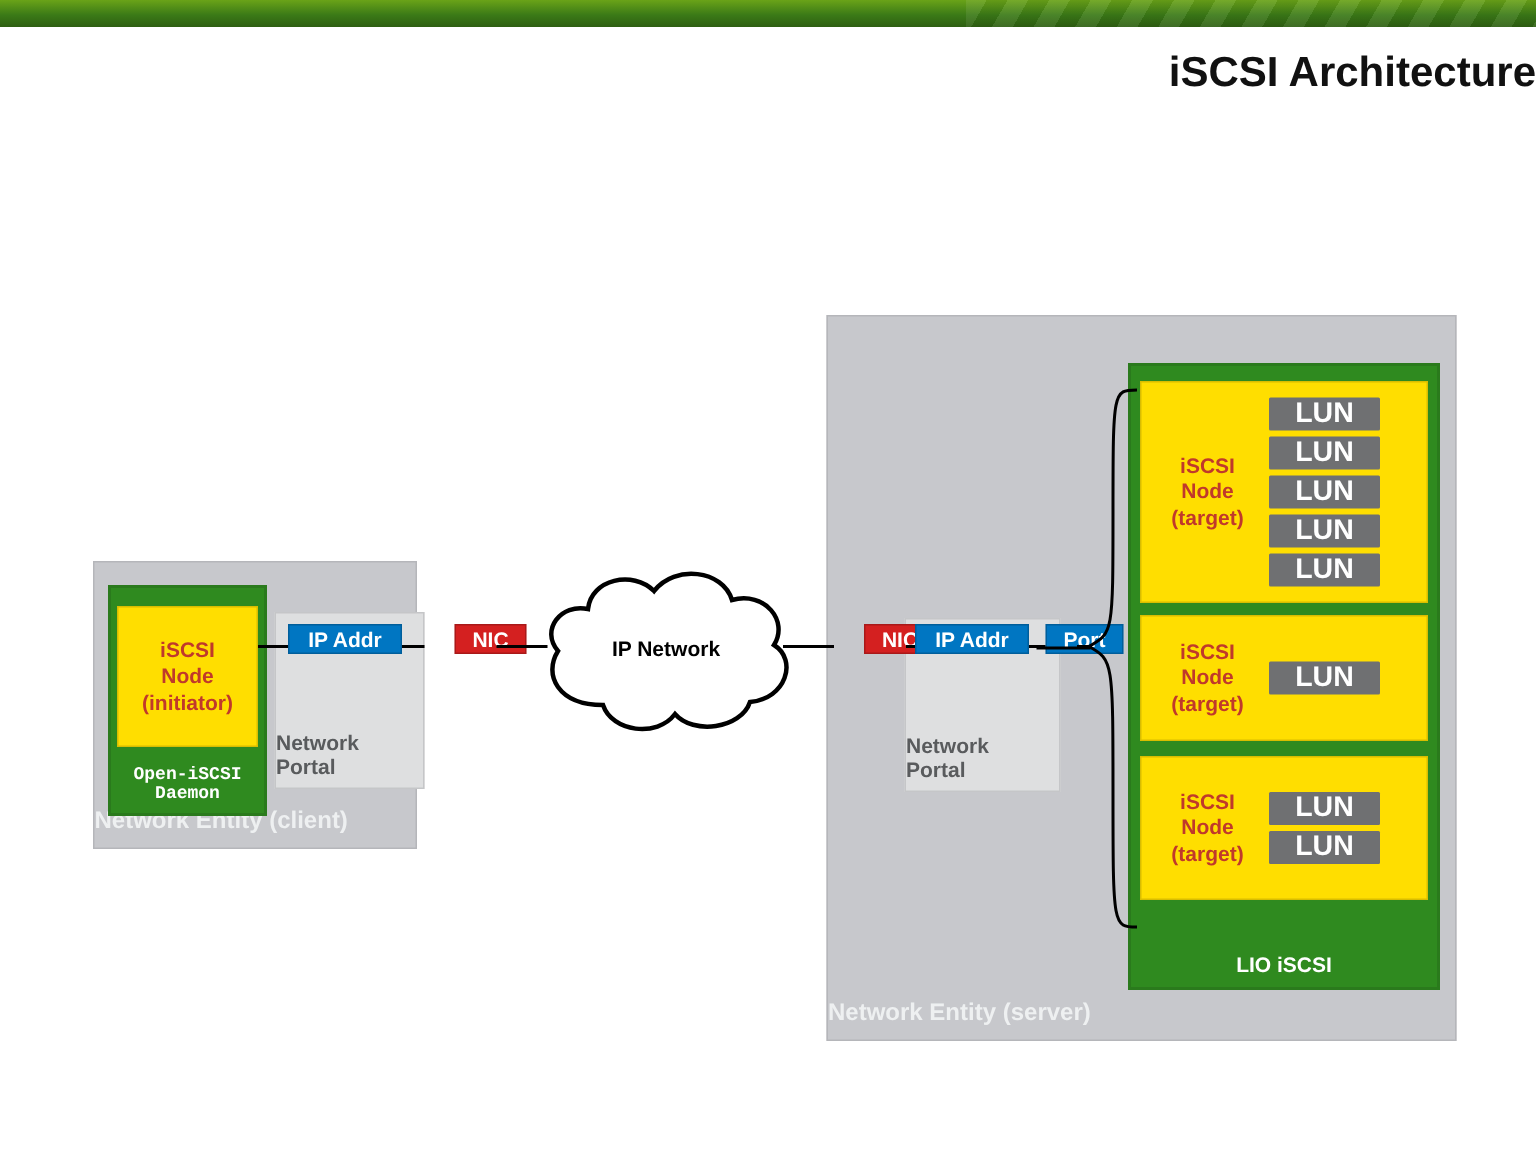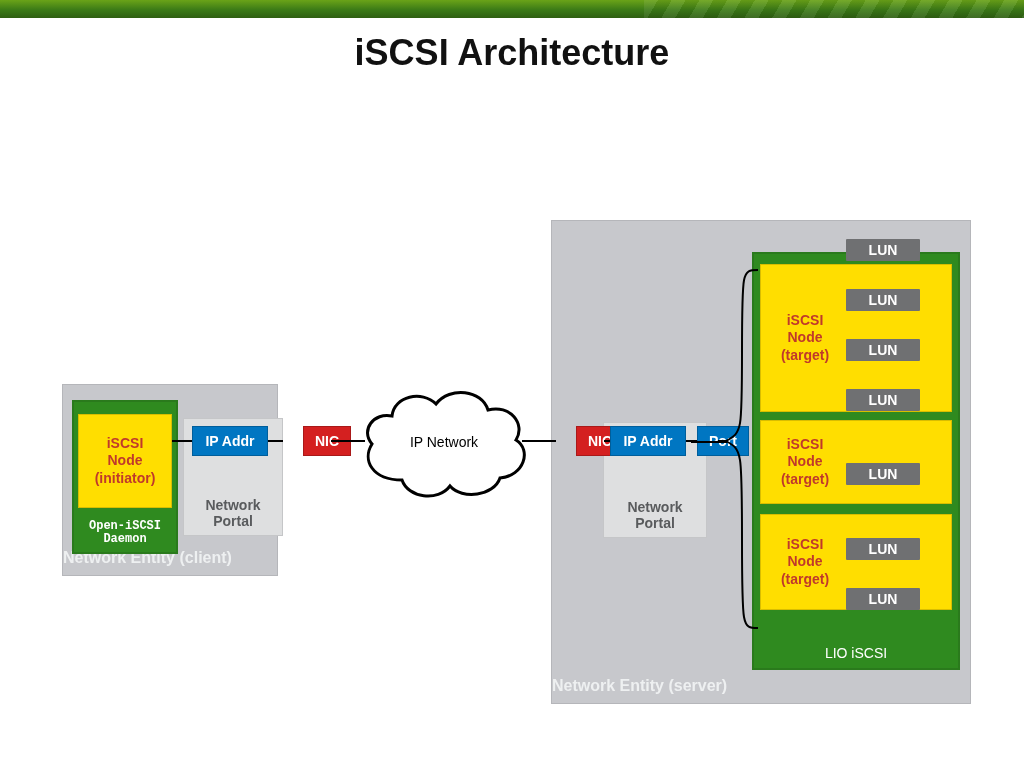--- a/index.html
+++ b/index.html
@@ -18,22 +18,22 @@
     position: relative;
   }
   .banner::after {
     content: "";
     position: absolute;
     right: 0; top: 0; bottom: 0;
     width: 380px;
     background: repeating-linear-gradient(120deg, rgba(255,255,255,0.08) 0 12px, rgba(0,0,0,0.05) 12px 24px);
   }
   .title {
-    text-align: center;
-    font-size: 36px;
+    text-align: right;
+    font-size: 28px;
     font-weight: 700;
     color: #111;
     margin-top: 14px;
   }
   .stage {
     position: relative;
     width: 100%;
     height: calc(100% - 80px);
   }
   .entity {
@@ -64,21 +64,20 @@
   }
   .portal {
     position: absolute;
     background: #dedfe0;
     border: 1px solid #c5c6c8;
   }
   .portal .np-label {
     position: absolute;
     bottom: 6px;
     left: 0; right: 0;
-    text-align: center;
     color: #595b5d;
     font-size: 14px;
     font-weight: 700;
     line-height: 1.1;
   }
   .portal.client {
     left: 183px; top: 344px; width: 100px; height: 118px;
   }
   .portal.server {
     left: 603px; top: 348px; width: 104px; height: 116px;
@@ -118,21 +117,21 @@
     left: 752px; top: 178px;
     width: 208px; height: 418px;
     background: #2f8a1f;
     border:2px solid #2a7a1c;
   }
   .lio .lio-label {
     position:absolute;
     bottom:7px; left:0; right:0;
     color:#fff;
     font-size:14px;
-    font-weight:400;
+    font-weight:700;
     text-align:center;
   }
   .target {
     position:absolute;
     background:#ffde00;
     display:flex;
     align-items:center;
     box-shadow: inset 0 0 0 1px rgba(0,0,0,0.15);
   }
   .target .tname {
@@ -147,57 +146,56 @@
   .lun-strip {
     display:flex;
     flex-direction:column;
     gap:4px;
     padding:6px 8px 6px 0;
   }
   .lun {
     background:#6f7072;
     color:#fff;
     font-weight:700;
-    font-size:14px;
+    font-size:19px;
     width:74px;
     height:22px;
     display:flex;
     align-items:center;
     justify-content:center;
     border-radius:1px;
-    margin-top:24px;
   }
   .lab {
     position:absolute;
     color:#fff;
     font-weight:700;
     font-size:14px;
     display:flex;
     align-items:center;
     justify-content:center;
-    height:30px;
+    height:20px;
     border:1px solid rgba(0,0,0,0.2);
   }
   .blue { background:#0076c2; }
   .red  { background:#d42020;margin-left:20px; }
   .conn {
     position:absolute;
     background:#000;
   }
   .cloud {
     position:absolute;
     left:354px; top:306px;
     width:180px; height:132px;
   }
   .cloud svg { width:100%; height:100%; }
   .cloud .ipn {
     position:absolute;
     left:0; right:0; top:54px;
     text-align:center;
-    font-weight:400;
+    font-weight:700;
     font-size:14px;
     color:#000;
   }
   .bracket-wrap {
     position:absolute;
     left:718px; top:178px;
     width:40px; height:394px;
   }
   .bracket-wrap svg { width:100%; height:100%; overflow:visible; }
 </style>

